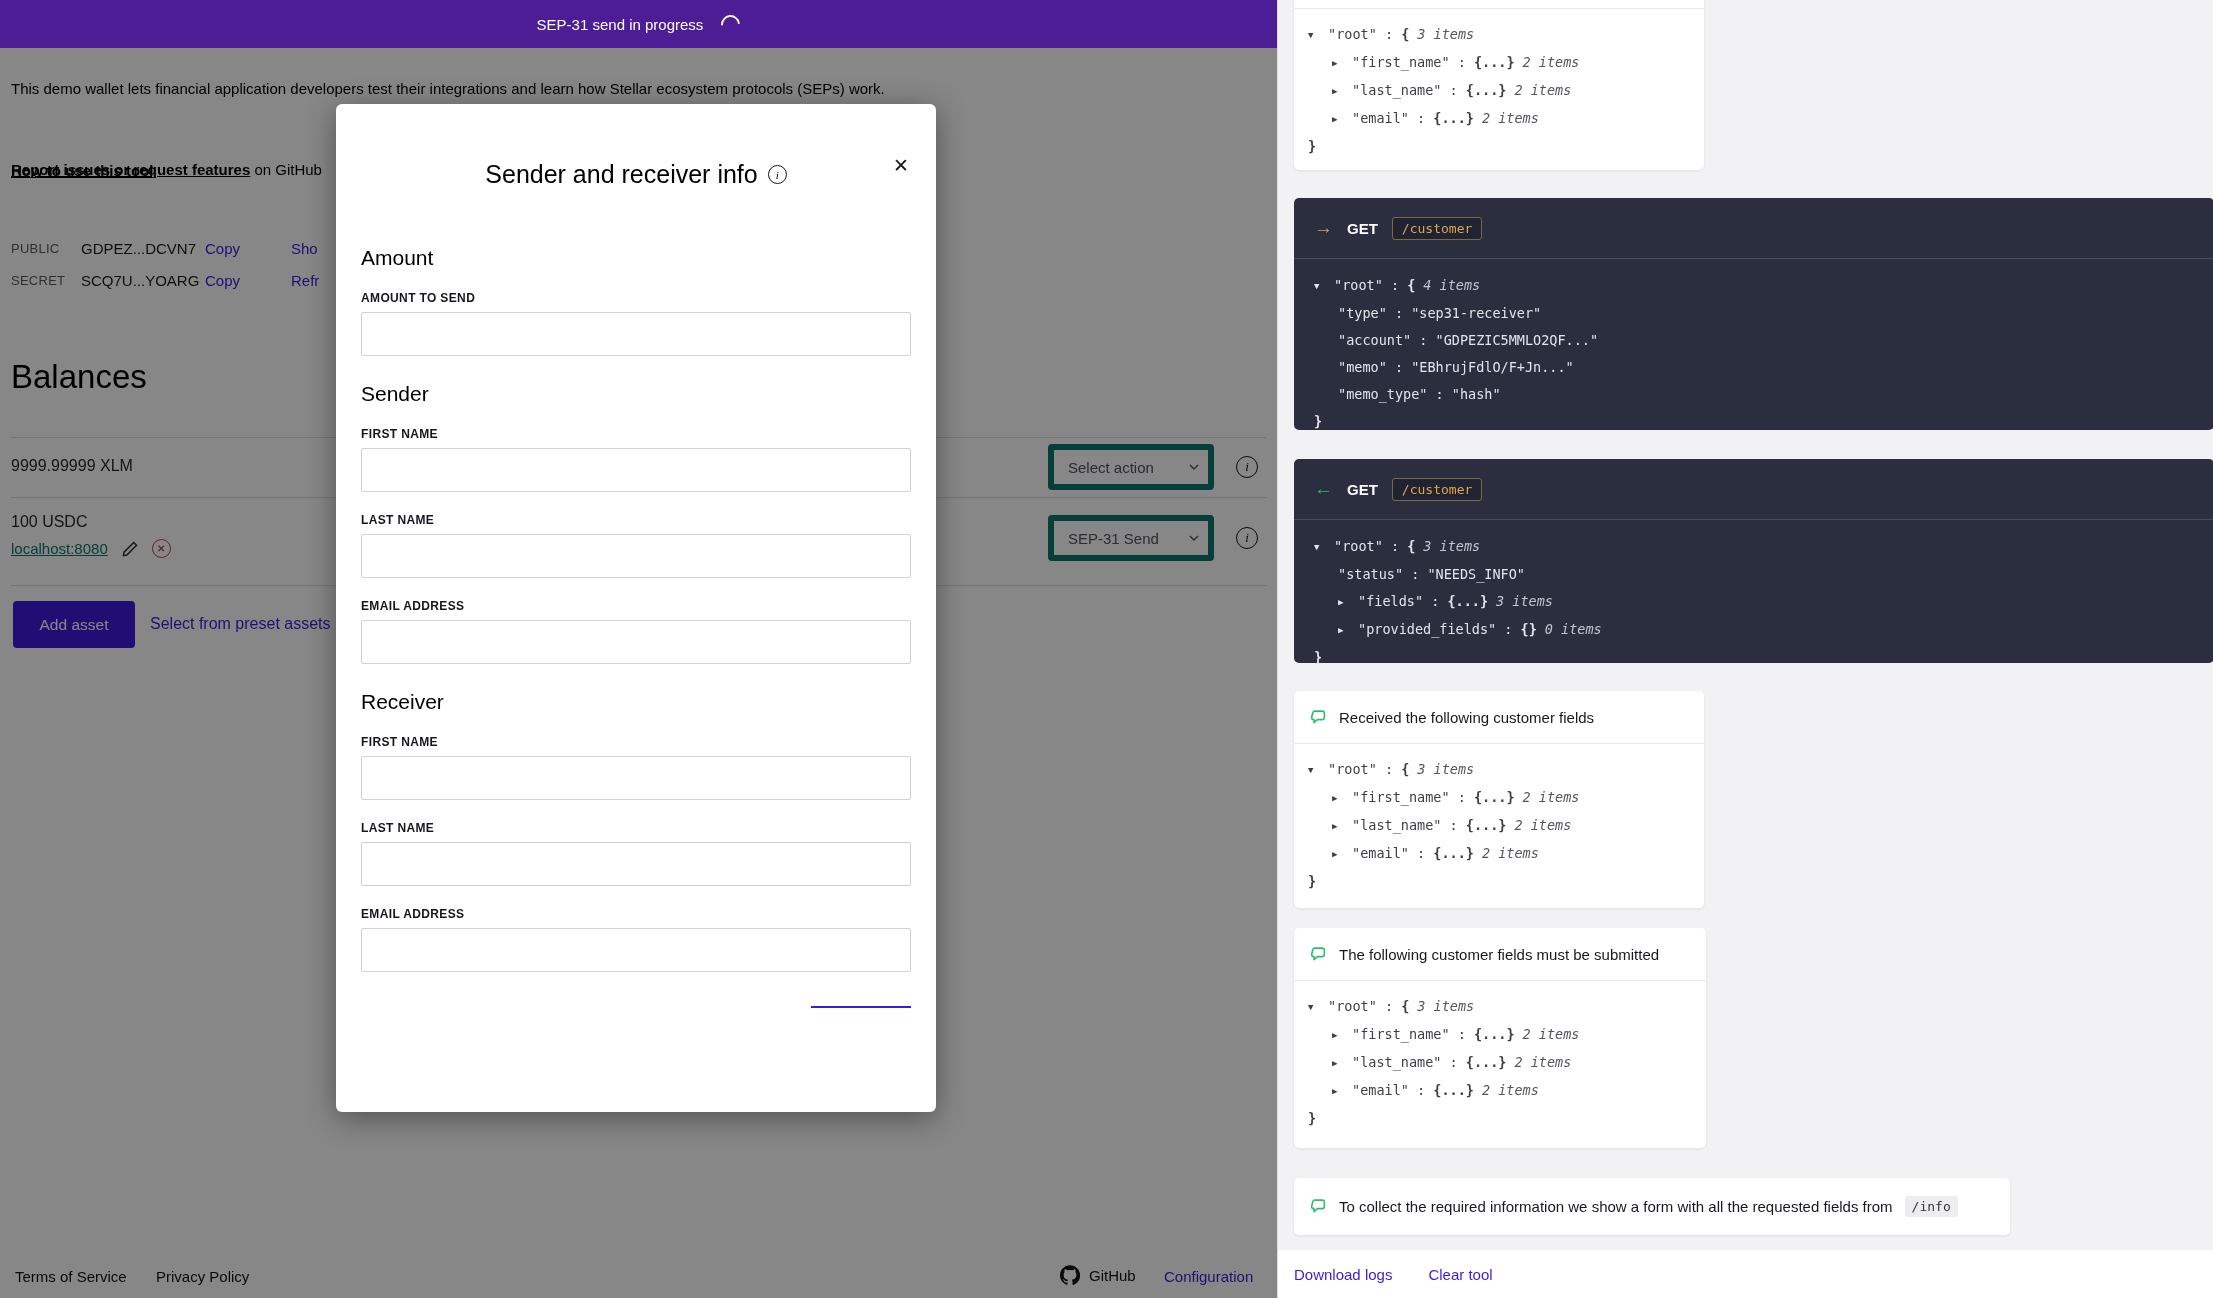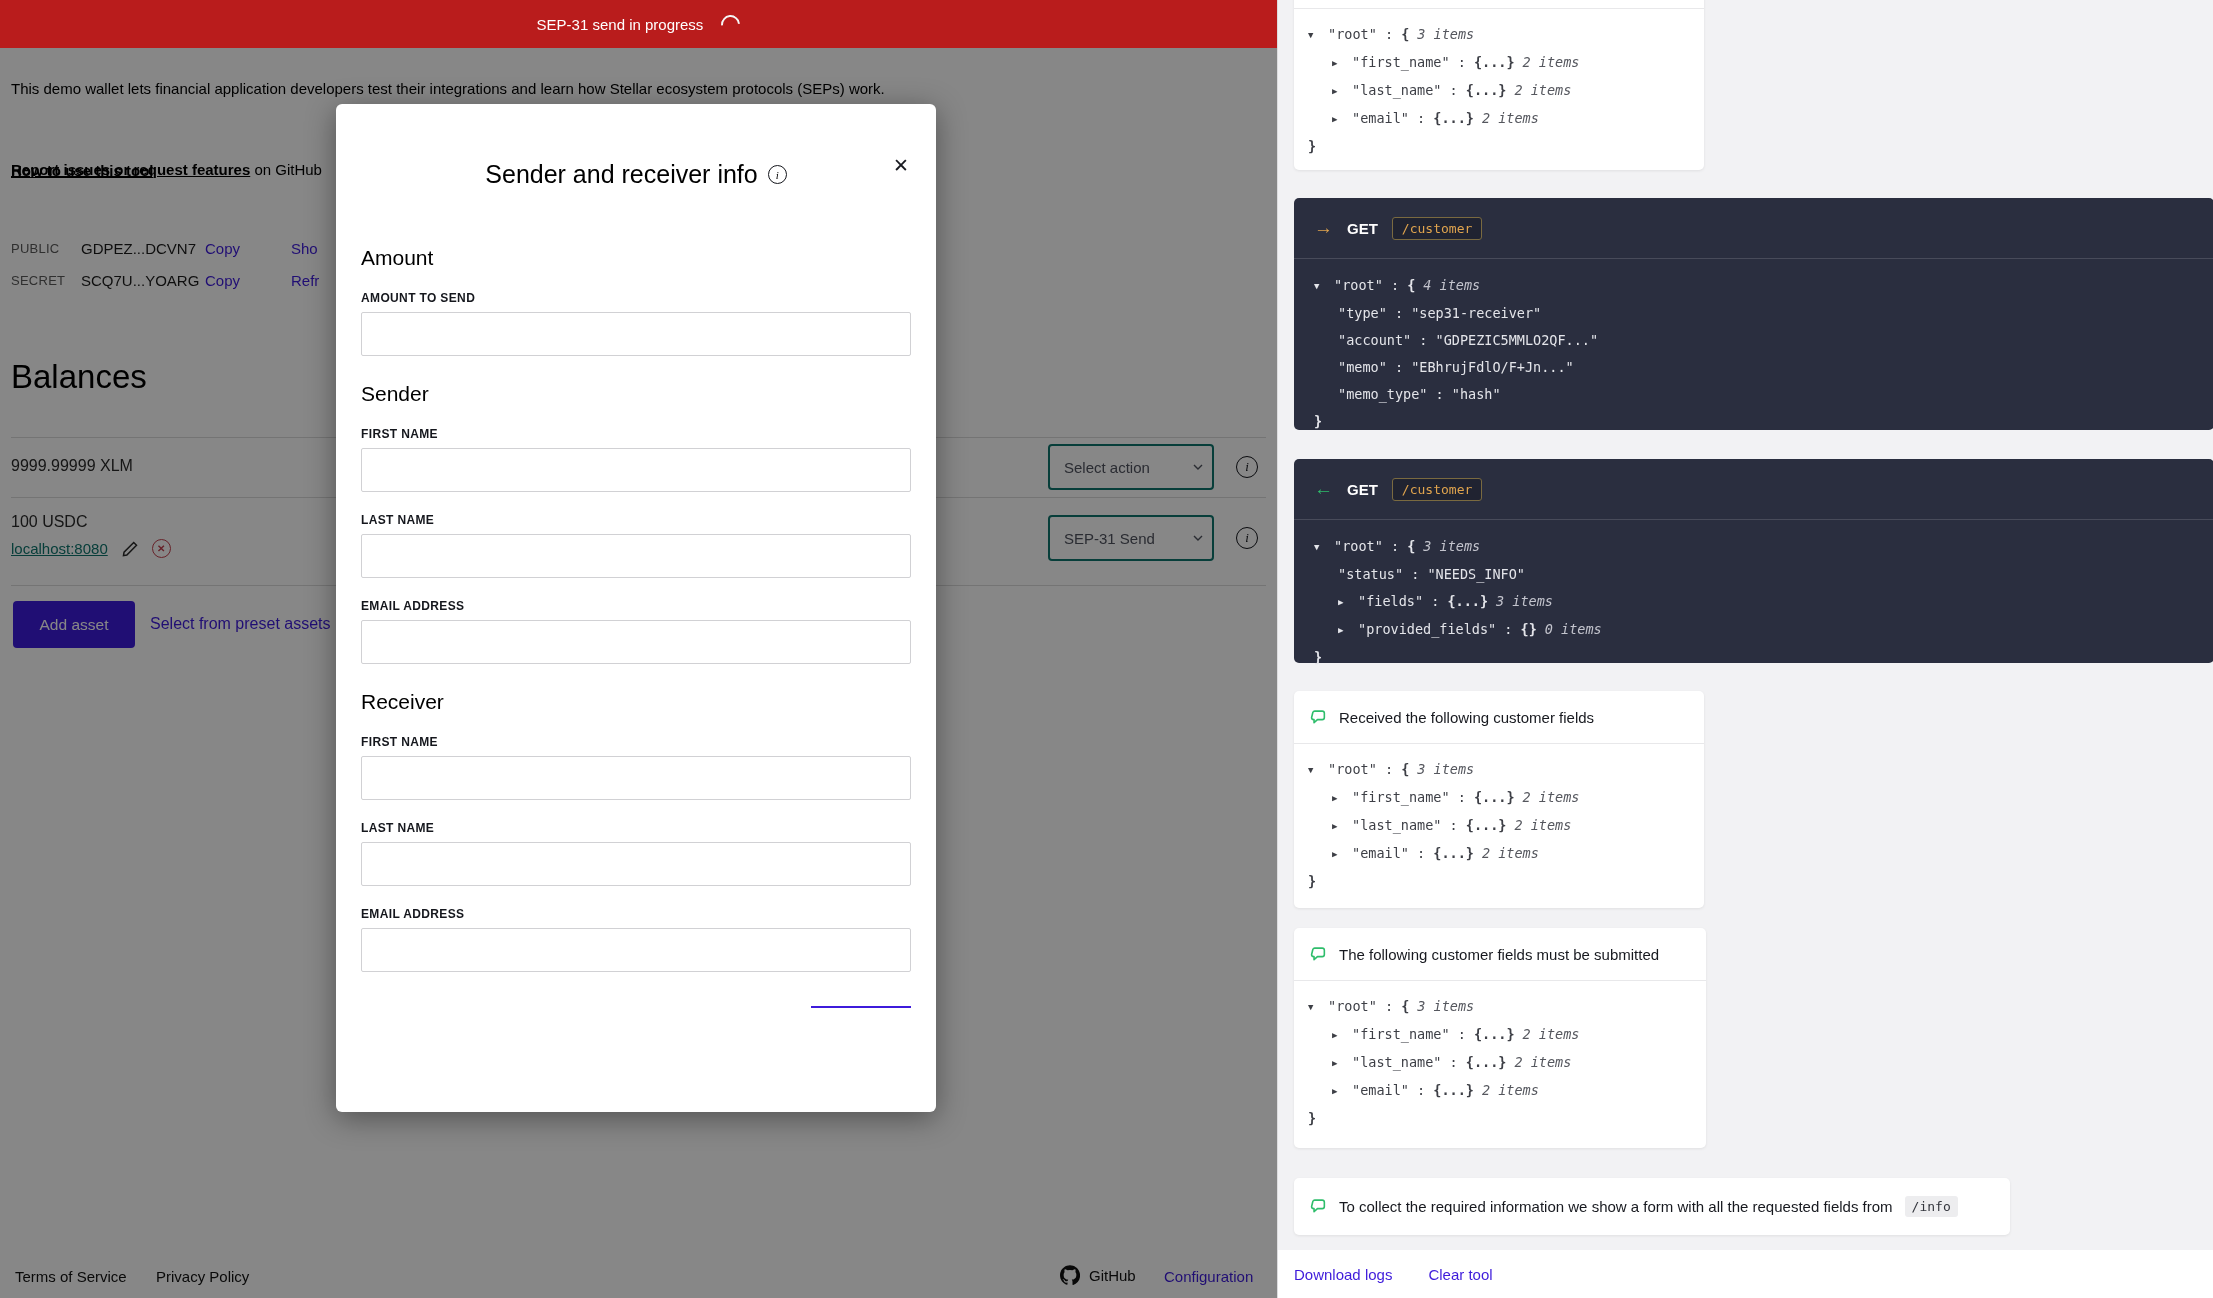--- a/index.html
+++ b/index.html
@@ -1,39 +1,39 @@
 <!DOCTYPE html>
 <html><head>
 <meta charset="utf-8">
 <style>
   html,body{margin:0;padding:0;background:#555;}
   .canvas{position:relative;width:2213px;height:1298px;overflow:hidden;background:#fff;
           font-family:"Liberation Sans",sans-serif;-webkit-font-smoothing:antialiased;}
 
   
   .app{position:absolute;left:0;top:0;width:1277px;height:1298px;background:#fff;}
-  .topbar{position:absolute;left:0;top:0;width:1277px;height:48px;background:#b91c1c;
+  .topbar{position:absolute;left:0;top:0;width:1277px;height:48px;background:#4c1d95;
           display:flex;align-items:center;justify-content:center;gap:18px;z-index:6;}
   .topbar-title{color:#fff;font-size:15px;}
   .spinner{width:15px;height:15px;border-radius:50%;border:2px solid transparent;
            border-top-color:#f5f5f5;border-right-color:#f5f5f5;transform:rotate(-50deg);}
   .overlay{position:absolute;left:0;top:48px;width:1277px;height:1250px;background:rgba(0,0,0,.47);z-index:5;}
 
   .abs{position:absolute;}
   .intro{left:11px;top:80px;font-size:15px;color:#000;width:1000px;}
   .ulink{font-weight:700;text-decoration:underline;color:#000;font-size:15px;cursor:pointer;}
   .keyrow{display:flex;align-items:center;font-size:15px;}
   .keylabel{color:#5a5a5a;font-size:13px;width:70px;letter-spacing:.02em;}
   .keyvalue{color:#1c1c1c;width:124px;}
   .link{color:#3e1bdb;cursor:pointer;}
   .copylink{width:86px;font-weight:500;}
   .h1{font-size:33px;font-weight:500;color:#000;}
   .divider{height:1px;background:#dcdcdc;width:1255px;left:11px;}
   .amount{font-size:16px;color:#2b2b2b;}
-  .select{box-sizing:border-box;width:166px;height:46px;border:2px solid #0f766e;border-radius:4px;
+  .select{box-sizing:border-box;width:166px;height:46px;border:6px solid #0f766e;border-radius:4px;
           display:flex;align-items:center;justify-content:space-between;padding:0 8px 0 14px;
           color:#50535f;font-size:15px;background:#fff;cursor:pointer;}
   .chev{width:12px;height:12px;}
   .info-circle{box-sizing:border-box;width:22px;height:22px;border:1.6px solid #14161c;border-radius:50%;
           display:flex;align-items:center;justify-content:center;font-family:"Liberation Serif",serif;
           font-style:italic;font-size:13px;color:#14161c;cursor:pointer;}
   .domain-link{color:#0f766e;font-size:15px;text-decoration:underline;cursor:pointer;}
   .iconbtn{display:inline-flex;align-items:center;justify-content:center;cursor:pointer;}
   .removeicon{box-sizing:border-box;width:19px;height:19px;border-radius:50%;border:1.6px solid #c2414e;
           color:#c2414e;font-size:10px;font-weight:700;display:flex;align-items:center;justify-content:center;}

